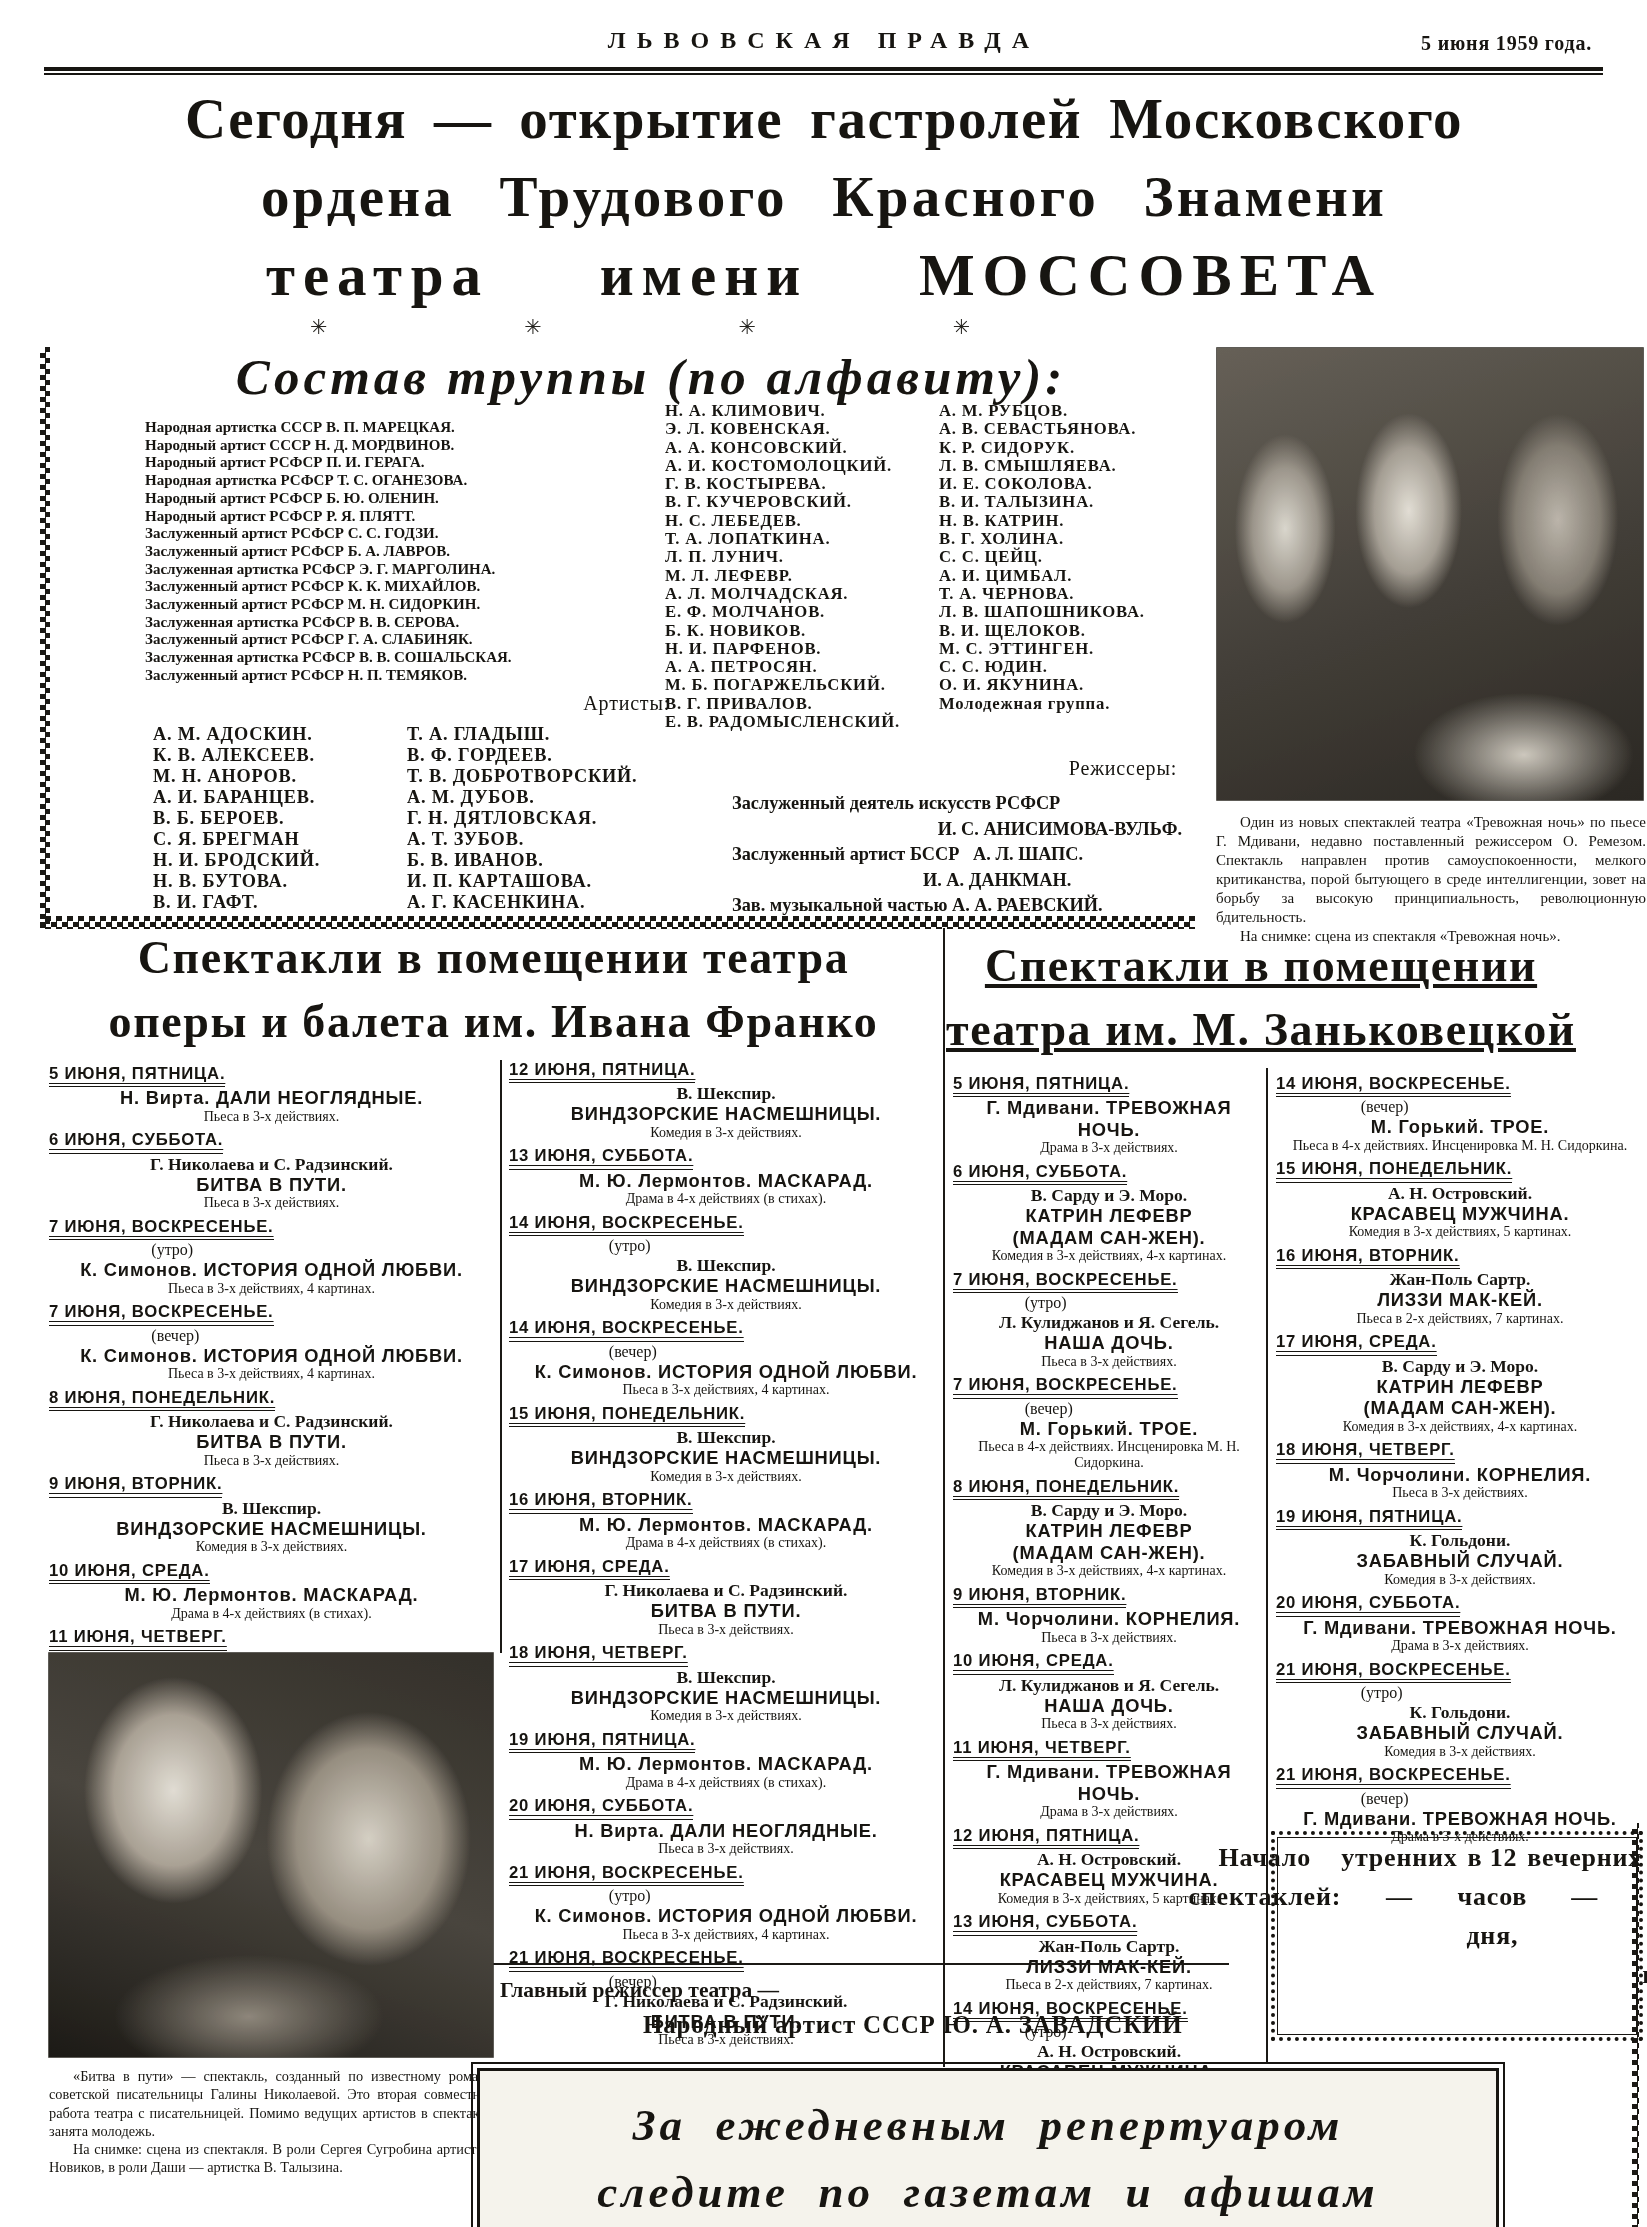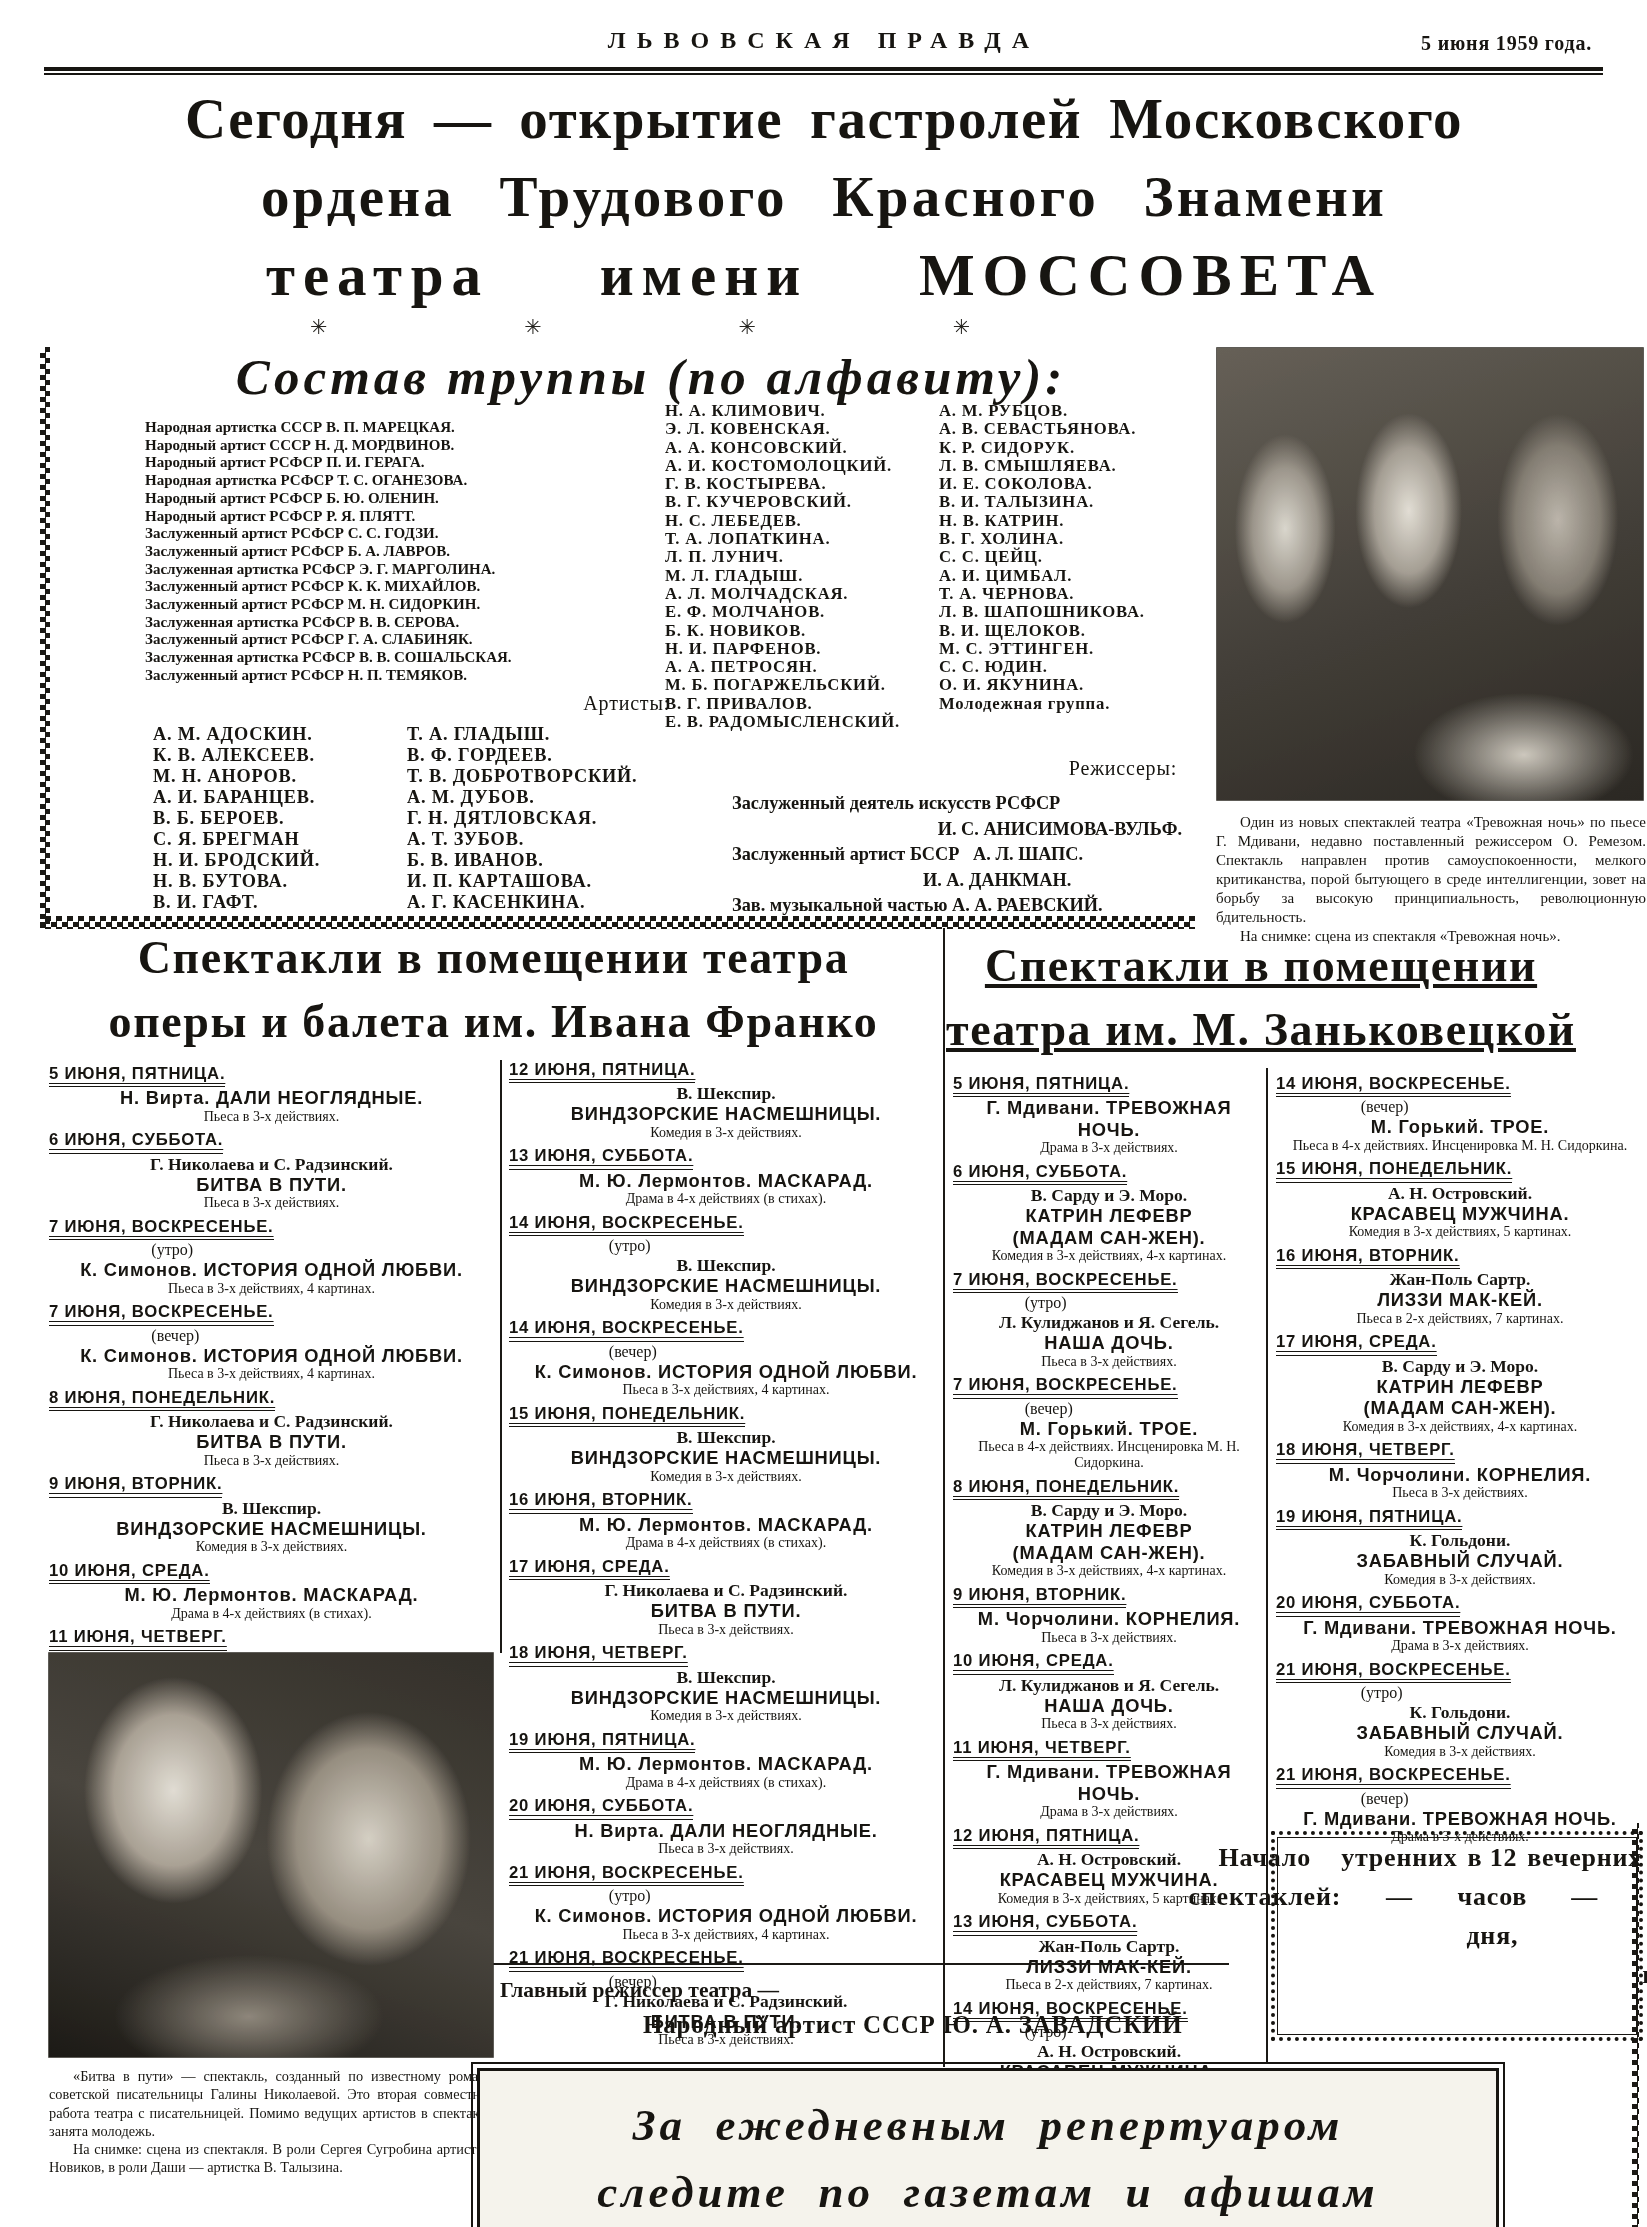--- a/index.html
+++ b/index.html
@@ -187,21 +187,21 @@
 
   <div class="name-line">Н. А. КЛИМОВИЧ.</div>
       <div class="name-line">Э. Л. КОВЕНСКАЯ.</div>
       <div class="name-line">А. А. КОНСОВСКИЙ.</div>
       <div class="name-line">А. И. КОСТОМОЛОЦКИЙ.</div>
       <div class="name-line">Г. В. КОСТЫРЕВА.</div>
       <div class="name-line">В. Г. КУЧЕРОВСКИЙ.</div>
       <div class="name-line">Н. С. ЛЕБЕДЕВ.</div>
       <div class="name-line">Т. А. ЛОПАТКИНА.</div>
       <div class="name-line">Л. П. ЛУНИЧ.</div>
-      <div class="name-line">М. Л. ГЛАДЫШ.</div>
+      <div class="name-line">М. Л. ЛЕФЕВР.</div>
       <div class="name-line">А. Л. МОЛЧАДСКАЯ.</div>
       <div class="name-line">Е. Ф. МОЛЧАНОВ.</div>
       <div class="name-line">Б. К. НОВИКОВ.</div>
       <div class="name-line">Н. И. ПАРФЕНОВ.</div>
       <div class="name-line">А. А. ПЕТРОСЯН.</div>
       <div class="name-line">М. Б. ПОГАРЖЕЛЬСКИЙ.</div>
       <div class="name-line">В. Г. ПРИВАЛОВ.</div>
       <div class="name-line">Е. В. РАДОМЫСЛЕНСКИЙ.</div>
     </div>
 

